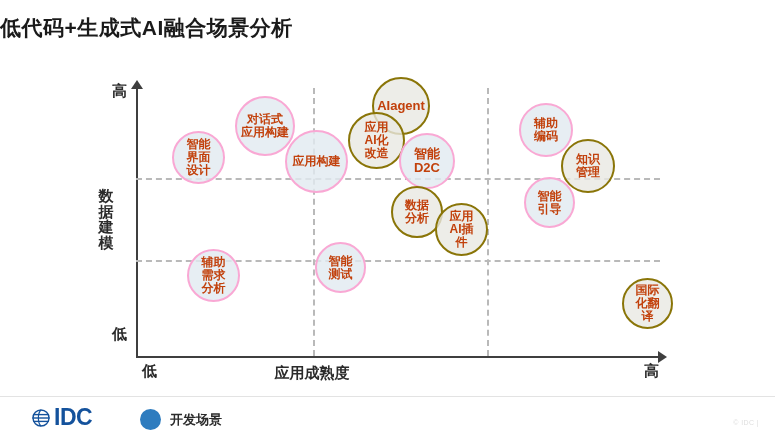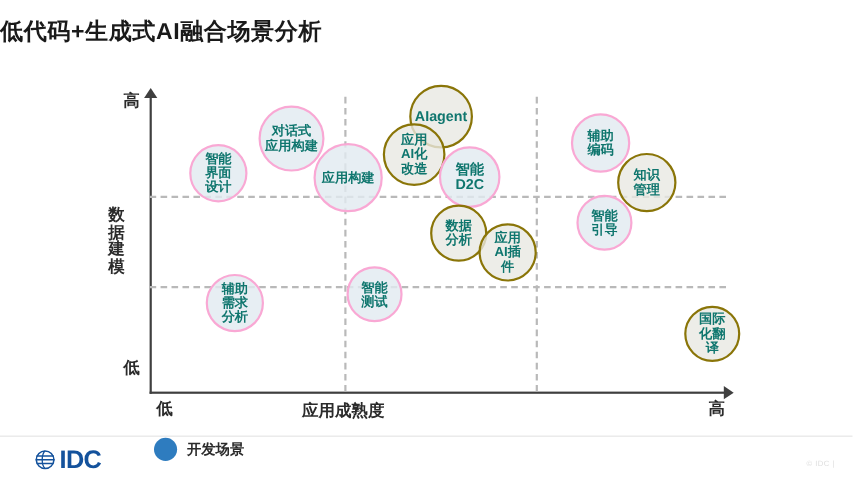--- a/index.html
+++ b/index.html
@@ -63,36 +63,36 @@
   .lbl-y-title{
     left:96px;top:188px;font-size:15px;line-height:1.04;
     width:20px;text-align:center;
   }
 
   
   .bubble{
     position:absolute;border-radius:50%;
     display:flex;align-items:center;justify-content:center;
     text-align:center;
-    font-weight:bold;color:#0f766e;
+    font-weight:bold;color:#c2410c;
     line-height:1.06;
     box-sizing:border-box;
     white-space:pre-line;
   }
   .bubble.dev{
     border:2px solid #f9a8d4;
     background:rgba(226,234,240,.82);
   }
   .bubble.enable{
     border:2px solid #8a7508;
     background:rgba(233,233,226,.80);
   }
 
   
-  .legend{position:absolute;left:140px;top:398px;display:flex;align-items:flex-start;gap:9px;flex-direction:column;}
+  .legend{position:absolute;left:140px;top:409px;display:flex;align-items:flex-start;gap:9px;flex-direction:column;}
   .legend-item{display:flex;align-items:center;gap:9px;margin-right:26px;}
   .legend-dot{width:21px;height:21px;border-radius:50%;}
   .legend-text{font-size:13px;font-weight:bold;color:#2b2b2b;}
 
   
   .footer-rule{
     position:absolute;left:0;right:0;top:396px;height:1px;background:#e3e3e3;
   }
   .logo{position:absolute;left:30px;top:404px;display:flex;align-items:center;gap:2px;}
   .logo-text{

